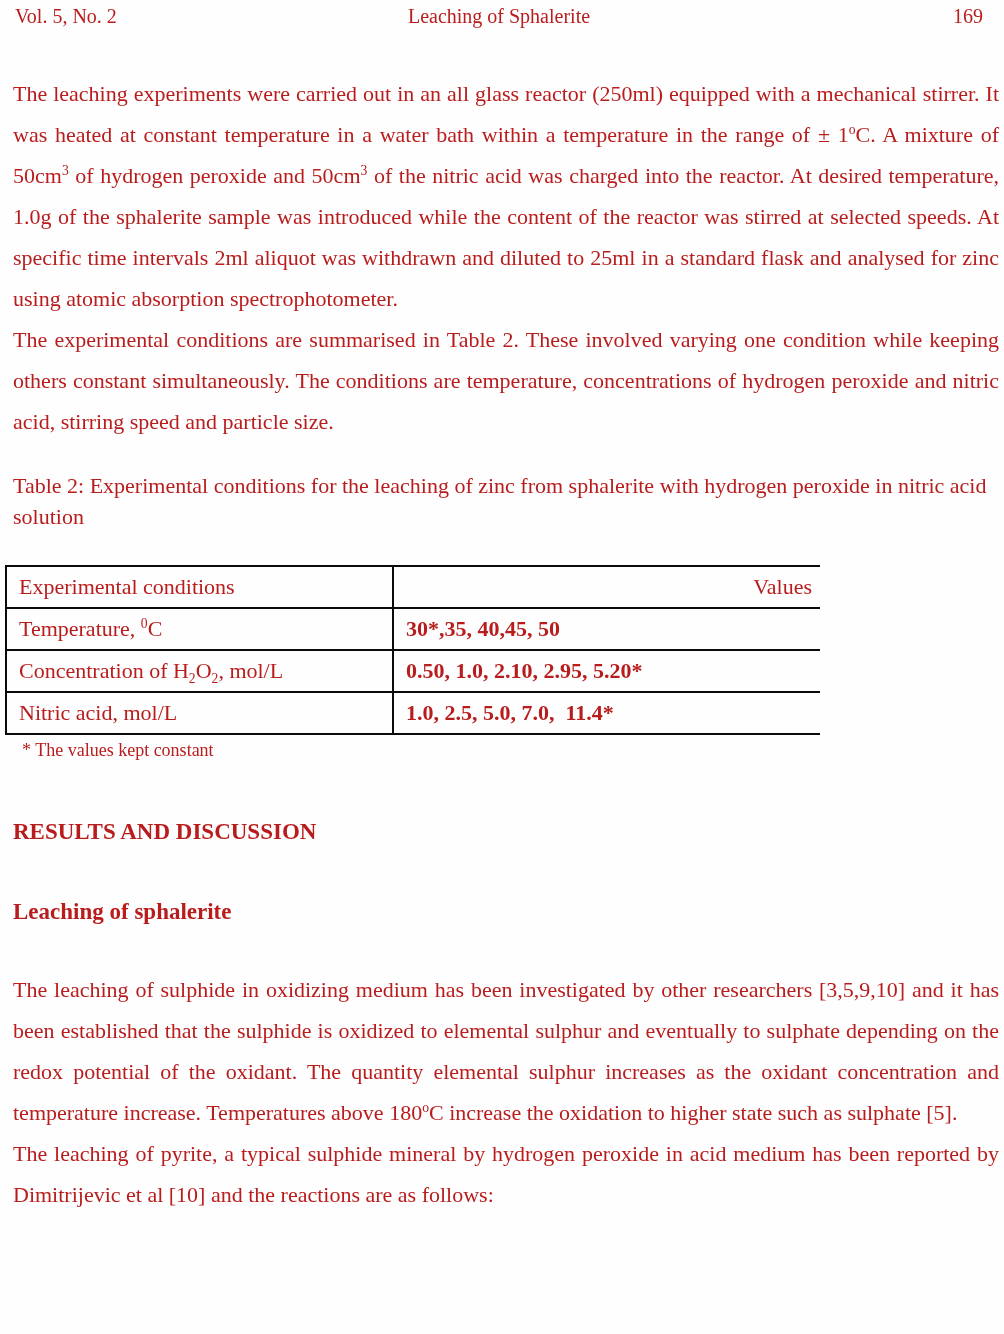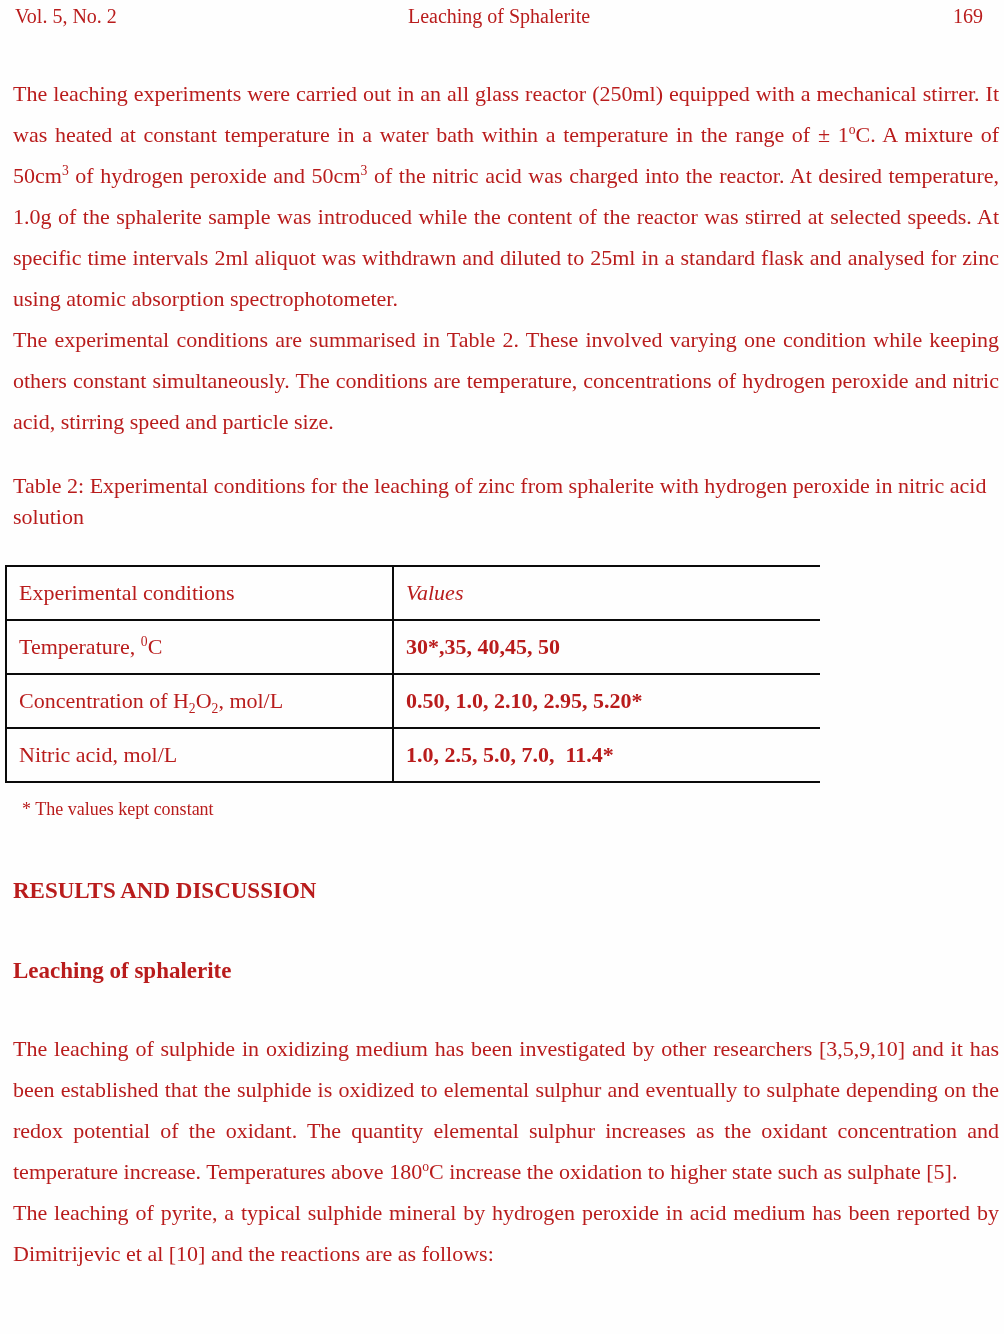--- a/index.html
+++ b/index.html
@@ -41,37 +41,37 @@
     margin: 33px 0 0 -8px;
     width: 815px;
     table-layout: fixed;
     border-top: 2px solid #0a0a0a;
     border-left: 2px solid #0a0a0a;
     font-size: 22px;
   }
   table.tbl tr { border-bottom: 2px solid #0a0a0a; }
   table.tbl th, table.tbl td {
     font-weight: normal;
-    height: 54px;
+    height: 42px;
     box-sizing: border-box;
     padding: 0 8px 0 12px;
     vertical-align: middle;
     overflow: hidden;
   }
   table.tbl .c1 {
     width: 387px;
     border-right: 2px solid #0a0a0a;
     text-align: left;
   }
-  table.tbl th.c2 { text-align: left; font-style: italic; }
+  table.tbl th.c2 { text-align: right; }
   table.tbl td.c2 { text-align: left; white-space: pre-wrap; font-weight: bold; }
   .footnote {
     font-size: 18px;
     line-height: 25px;
-    margin-top: 14px;
+    margin-top: 3px;
     padding-left: 9px;
   }
   .h-results {
     font-size: 23px;
     font-weight: bold;
     margin: 56px 0 0 0;
     line-height: 26px;
   }
   .h-leaching {
     font-size: 23px;

